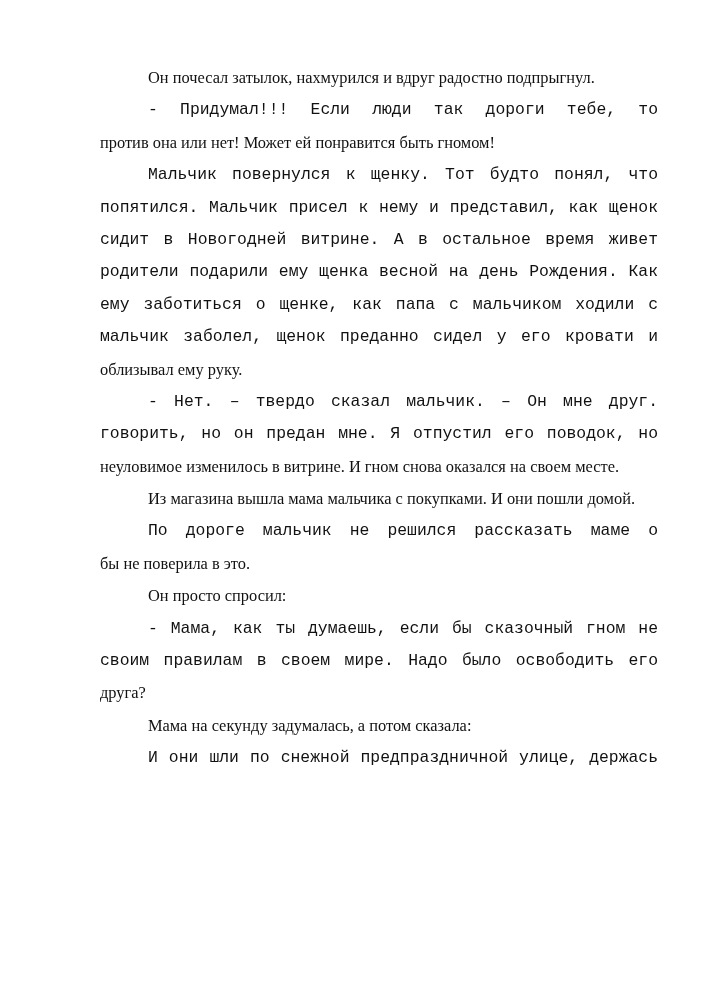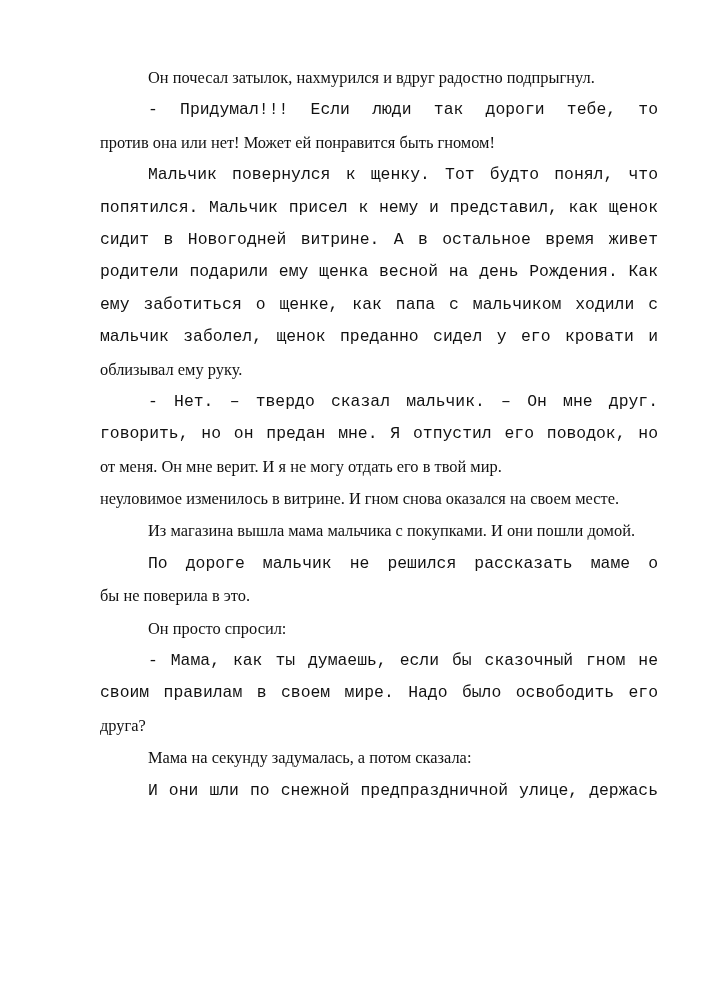--- a/index.html
+++ b/index.html
@@ -71,21 +71,20 @@
       <div class="line just">сидит в Новогодней витрине. А в остальное время живет где-то в магазина</div>
       <div class="line just">родители подарили ему щенка весной на день Рождения. Как мама помогала</div>
       <div class="line just">ему заботиться о щенке, как папа с мальчиком ходили с ним гулять. А когда</div>
       <div class="line just">мальчик заболел, щенок преданно сидел у его кровати и периодически</div>
       <div class="line last">облизывал ему руку.</div>
     </div>
 
     <div>
       <div class="line indent just">- Нет. – твердо сказал мальчик. – Он мне друг. Пусть он не может</div>
       <div class="line just">говорить, но он предан мне. Я отпустил его поводок, но он никуда не уходит</div>
-      <div class="line last">от меня. Он мне верит. И я не могу отдать его в твой мир.</div>
     </div>
 
     <div>
       <div class="line last">неуловимое изменилось в витрине. И гном снова оказался на своем месте.</div>
     </div>
 
     <div>
       <div class="line indent last">Из магазина вышла мама мальчика с покупками. И они пошли домой.</div>
     </div>
 

